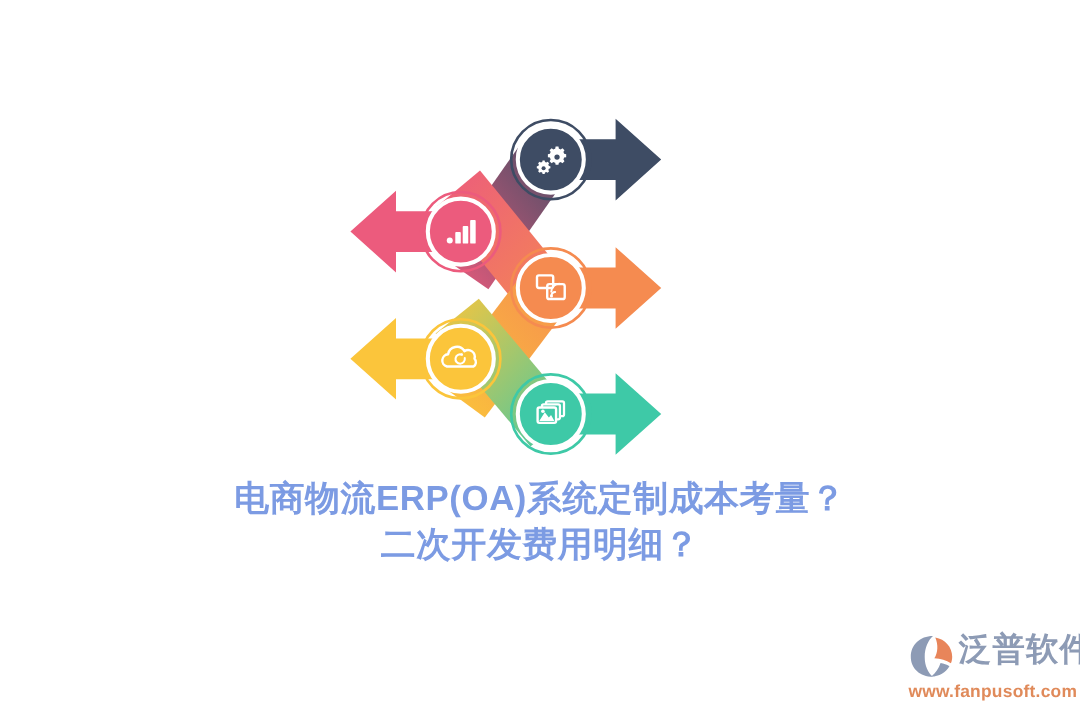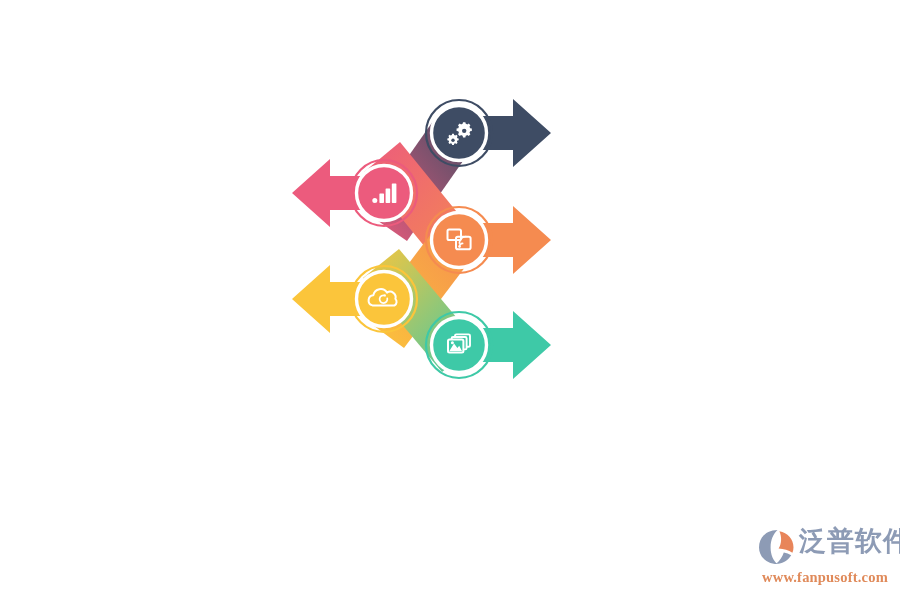--- a/index.html
+++ b/index.html
@@ -75,21 +75,21 @@
   .logo-text {
     font-size: 27px;
     font-weight: bold;
     color: #8d9bb5;
     letter-spacing: 1px;
     line-height: 1;
     white-space: nowrap;
   }
   .logo-url {
     margin-top: 1px;
-    font-family: Liberation Serif, serif;
+    font-family: Liberation Sans, sans-serif;
     font-size: 14.5px;
     font-weight: bold;
     color: #e08a5a;
     letter-spacing: 0.2px;
     text-align: center;
     white-space: nowrap;
   }
 </style>
 </head>
 <body>
@@ -217,20 +217,24 @@
           <rect x="-4.0" y="-10.6" width="15.0" height="12.4" rx="1.4" fill="none" stroke="#ffffff" stroke-width="1.9"></rect>
           <rect x="-7.4" y="-8.0" width="15.0" height="12.4" rx="1.4" fill="#3ec9a7" stroke="#ffffff" stroke-width="1.9"></rect>
           <rect x="-11.0" y="-5.4" width="15.4" height="12.8" rx="1.5" fill="#3ec9a7" stroke="#ffffff" stroke-width="2"></rect>
           <path d="M -9.6,5.9 L -5.0,-1.5 L -1.6,3.0 L 0.2,0.8 L 3.0,5.9 Z" fill="#ffffff"></path>
           <circle cx="-6.6" cy="-2.3" r="1.5" fill="#ffffff"></circle>
         </g>
       </g>
     </svg>
   </div>
 
+  <div class="title-block">
+    <span class="title-line">电商物流ERP(OA)系统定制成本考量？</span>
+    <span class="title-line">二次开发费用明细？</span>
+  </div>
 
   <div class="logo">
     <div class="logo-row">
       <svg class="logo-mark" viewBox="0 0 40 38" xmlns="http://www.w3.org/2000/svg">
         <path d="M 20.5,2 C 9.5,2 2,9.5 2,19.4 C 2,28.6 9.6,36 20.5,36
                  C 16.2,32.4 13.6,26.6 13.6,19.4 C 13.6,11.8 16.4,5.7 20.5,2 Z" fill="#8d9bb5"></path>
         <path d="M 22.4,3.2 C 30.6,4.6 36.5,11.2 36.5,19.2 C 36.5,21.2 36.1,23.1 35.4,24.8
                  C 31.6,22.4 26.9,21.0 21.6,20.6 C 24.6,15.9 25.0,9.0 22.4,3.2 Z" fill="#e8855a"></path>
         <path d="M 34.2,27.2 C 31.2,32.3 25.6,35.8 19.1,35.8 C 22.6,33.0 25.3,29.1 26.8,24.6
                  C 29.5,25.1 32.0,26.0 34.2,27.2 Z" fill="#8d9bb5"></path>

